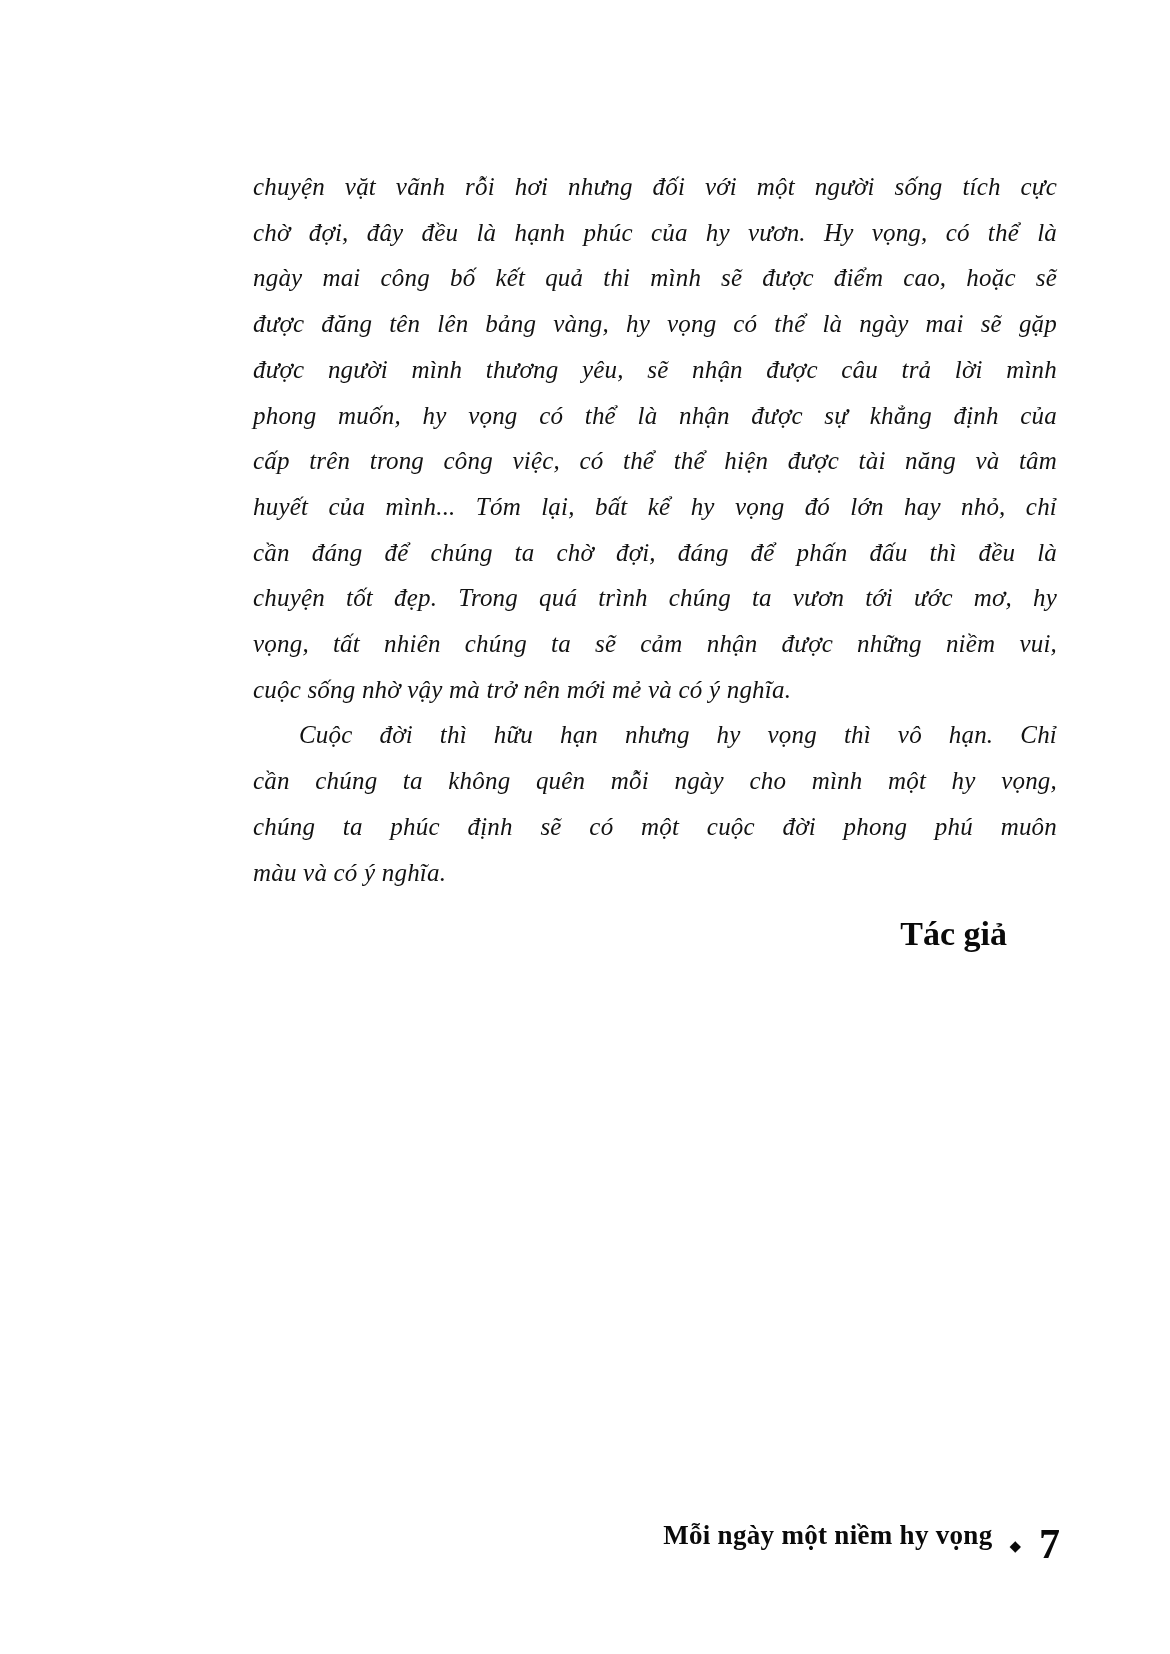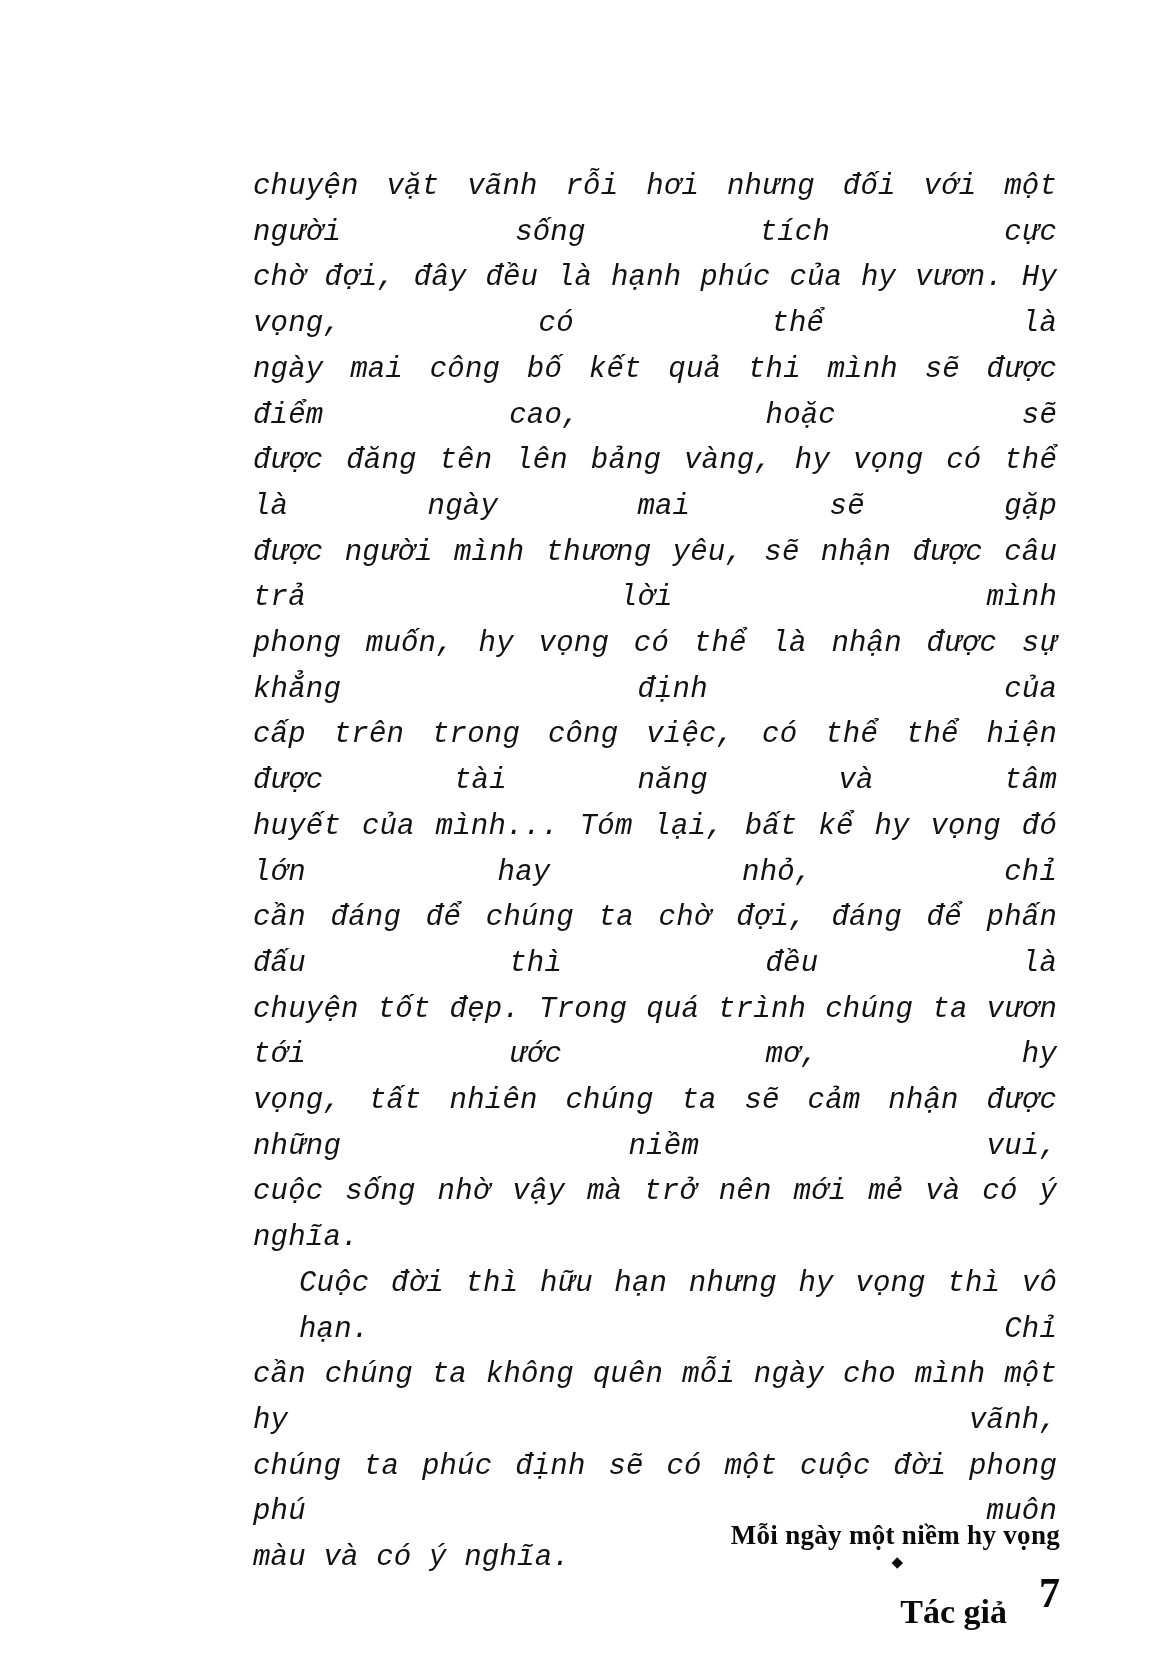--- a/index.html
+++ b/index.html
@@ -15,49 +15,47 @@
     overflow: hidden;
   }
   .text-block {
     position: absolute;
     left: 253px;
     top: 164px;
     width: 804px;
   }
   .para { font-style: italic; }
   .para .line {
-    font-size: 29px;
+    font-size: 25px;
     line-height: 45.7px;
     text-align: justify;
     text-align-last: justify;
     white-space: normal;
     letter-spacing: 0.2px;
-    font-family: Liberation Mono, monospace;
   }
   .para .line.last { text-align-last: left; }
   .para .line.indent { padding-left: 46px; }
   .author {
-    margin-top: 8px;
+    margin-top: 16px;
     padding-right: 50px;
     text-align: right;
     font-weight: bold;
     font-style: normal;
     font-size: 34px;
     line-height: 46px;
     color: #0a0a0a;
   }
   .footer {
     position: absolute;
     right: 110px;
     top: 1520px;
     display: flex;
-    align-items: flex-end;
+    align-items: flex-start;
     font-weight: bold;
     color: #0a0a0a;
-    flex-direction: column;
   }
   .footer-title {
     font-size: 27px;
     letter-spacing: 0.3px;
   }
   .footer-diamond {
     font-size: 15px;
     margin: 0 13px 0 17px;
     align-self: center;
     transform: translateY(2px);
@@ -82,21 +80,21 @@
         <div class="line">phong muốn, hy vọng có thể là nhận được sự khẳng định của</div>
         <div class="line">cấp trên trong công việc, có thể thể hiện được tài năng và tâm</div>
         <div class="line">huyết của mình... Tóm lại, bất kể hy vọng đó lớn hay nhỏ, chỉ</div>
         <div class="line">cần đáng để chúng ta chờ đợi, đáng để phấn đấu thì đều là</div>
         <div class="line">chuyện tốt đẹp. Trong quá trình chúng ta vươn tới ước mơ, hy</div>
         <div class="line">vọng, tất nhiên chúng ta sẽ cảm nhận được những niềm vui,</div>
         <div class="line last">cuộc sống nhờ vậy mà trở nên mới mẻ và có ý nghĩa.</div>
       </div>
     <div class="para">
         <div class="line indent">Cuộc đời thì hữu hạn nhưng hy vọng thì vô hạn. Chỉ</div>
-        <div class="line">cần chúng ta không quên mỗi ngày cho mình một hy vãnh,</div>
+        <div class="line">cần chúng ta không quên mỗi ngày cho mình một hy vọng,</div>
         <div class="line">chúng ta phúc định sẽ có một cuộc đời phong phú muôn</div>
         <div class="line last">màu và có ý nghĩa.</div>
       </div>
     <div class="author">Tác giả</div>
   </div>
 
   <div class="footer">
     <span class="footer-title">Mỗi ngày một niềm hy vọng</span>
     <span class="footer-diamond">◆</span>
     <span class="footer-page">7</span>

